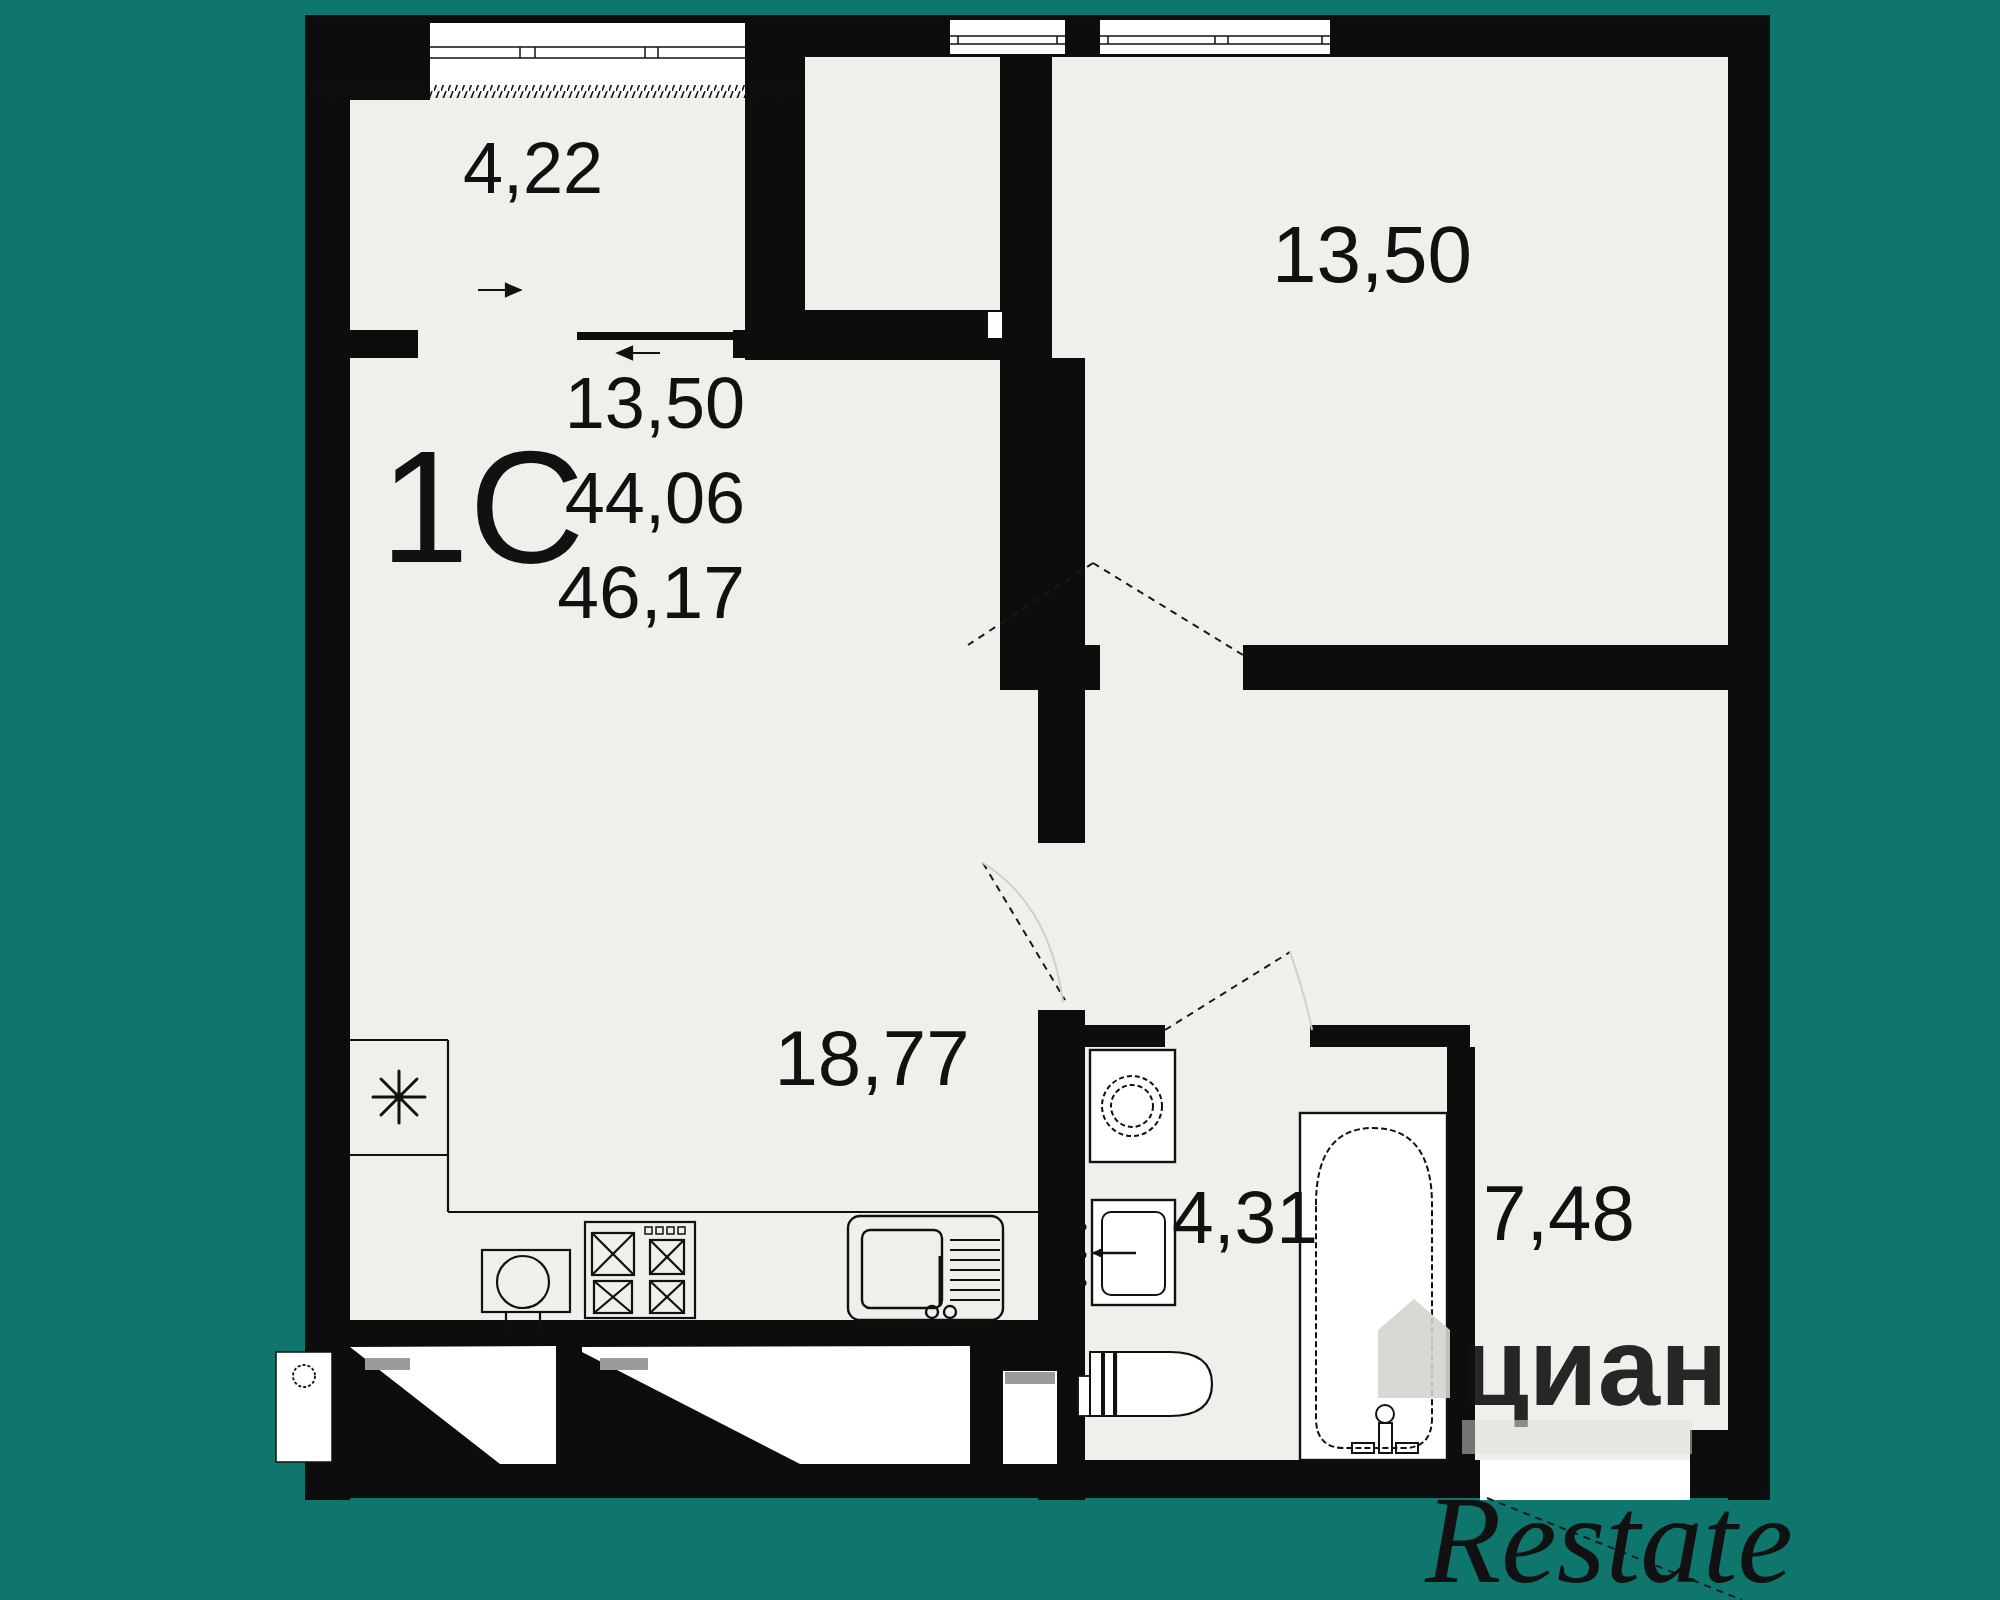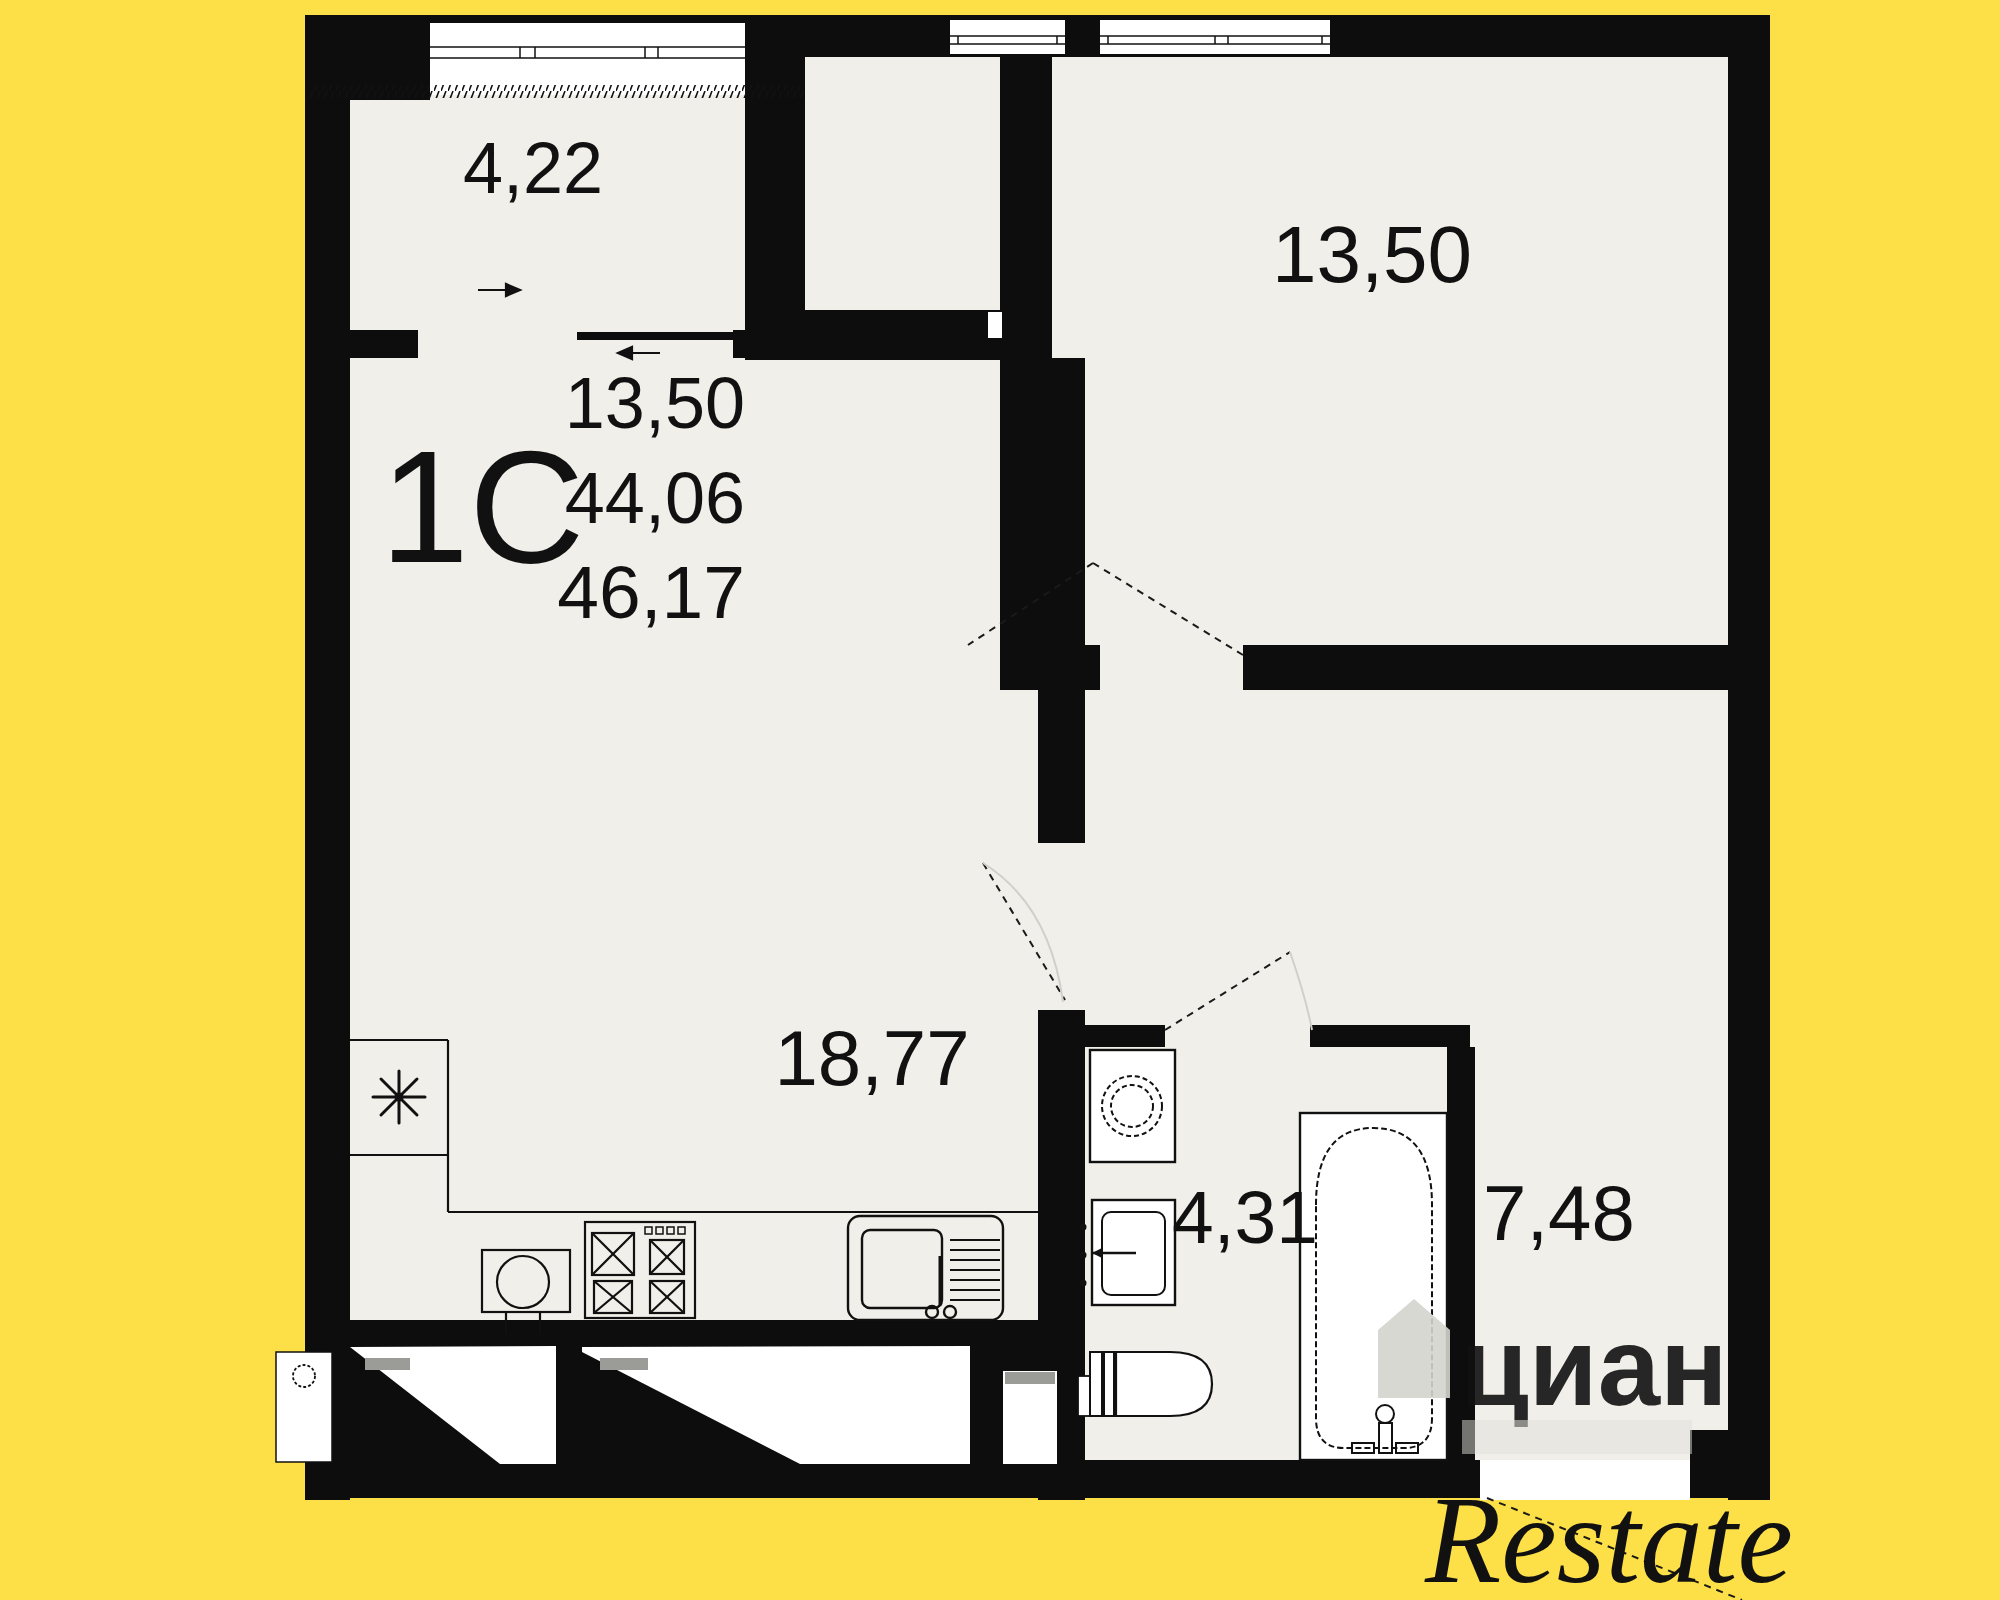--- a/index.html
+++ b/index.html
@@ -1,16 +1,16 @@
 <!DOCTYPE html>
 <html><head>
 <meta charset="utf-8">
 <style>
   html,body{margin:0;padding:0;background:#ffffff;}
-  #stage{position:relative;width:2000px;height:1600px;background:#fde047;overflow:hidden;}
+  #stage{position:relative;width:2000px;height:1600px;background:#0f766e;overflow:hidden;}
   svg{display:block;}
   text{font-family:"Liberation Sans", sans-serif;fill:#111111;}
   .serif-wm{font-family:"Liberation Serif", serif;font-style:italic;}
 </style>
 </head>
 <body>
 
 <div id="stage">
 <svg width="2000" height="1600" viewBox="0 0 2000 1600" xmlns="http://www.w3.org/2000/svg">
 

